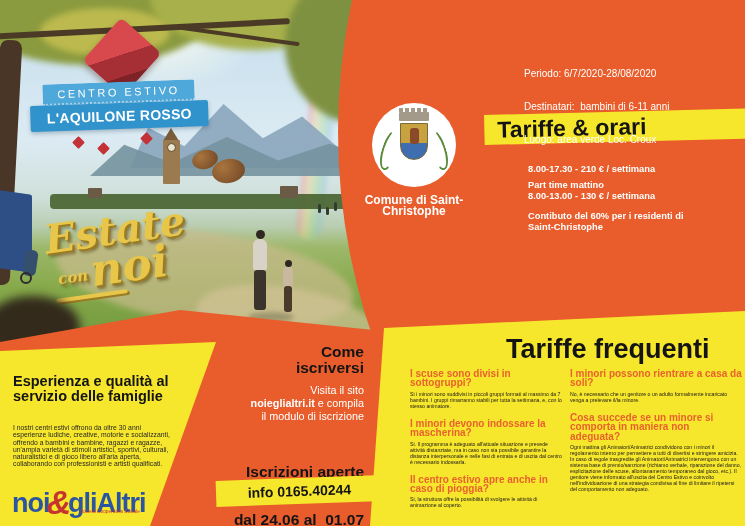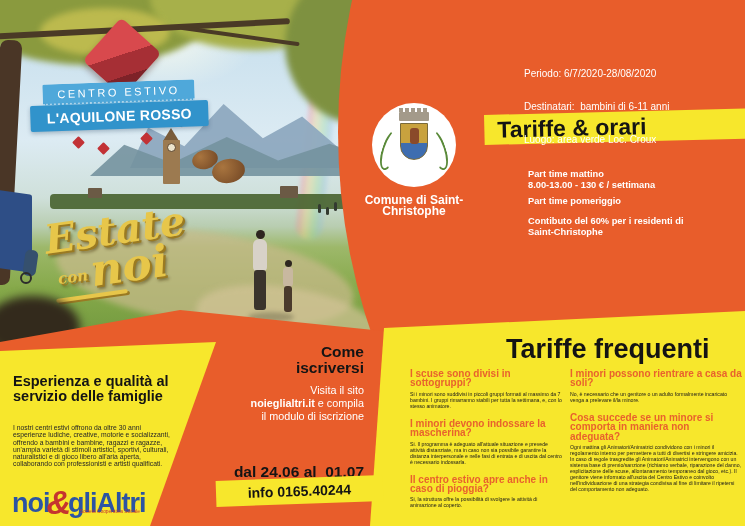--- a/index.html
+++ b/index.html
@@ -211,27 +211,27 @@
     <div>Periodo: 6/7/2020-28/08/2020</div>
     <div>Destinatari:  bambini di 6-11 anni</div>
     <div>Luogo: area verde Loc. Croux</div>
   </div>
 
   <div class="abs band-tariffe">
     <span>Tariffe &amp; orari</span>
   </div>
   <div class="abs tariff-list">
     <div class="tariff-item">
+      <div>8.00-17.30 - 210 € / settimana</div>
     </div>
     <div class="tariff-item">
       <div>Part time mattino</div>
       <div>8.00-13.00 - 130 € / settimana</div>
     </div>
     <div class="tariff-item">
-      <div>Part time pomeriggio</div>
     </div>
     <div class="tariff-note">Contibuto del 60% per i residenti di Saint-Christophe</div>
   </div>
 
   <div class="abs crest-circle">
     <div class="crest-crown"></div>
     <div class="laurel left"></div>
     <div class="laurel right"></div>
     <div class="crest-shield">
       <div class="crest-figure"></div>
@@ -241,20 +241,21 @@
 
   <div class="abs iscrizione">
     <div class="isc-title">Come</div>
     <div class="isc-title">iscriversi</div>
     <div class="isc-body">
       <div>Visita il sito</div>
       <div><b>noieglialtri.it</b><span> e compila</span></div>
       <div>il modulo di iscrizione</div>
     </div>
     <div class="isc-open">
+      <div>Iscrizioni aperte</div>
       <div>dal 24.06 al  01.07</div>
     </div>
   </div>
   <div class="abs band-info">
     <span>info 0165.40244</span>
   </div>
 
   <div class="abs exp-title">Esperienza e qualità al servizio delle famiglie</div>
   <div class="abs exp-body">I nostri centri estivi offrono da oltre 30 anni esperienze ludiche, creative, motorie e socializzanti, offrendo a bambini e bambine, ragazzi e ragazze, un'ampia varietà di stimoli artistici, sportivi, culturali, naturalistici e di gioco libero all'aria aperta, collaborando con professionisti e artisti qualificati.</div>
   <div class="abs logo">

